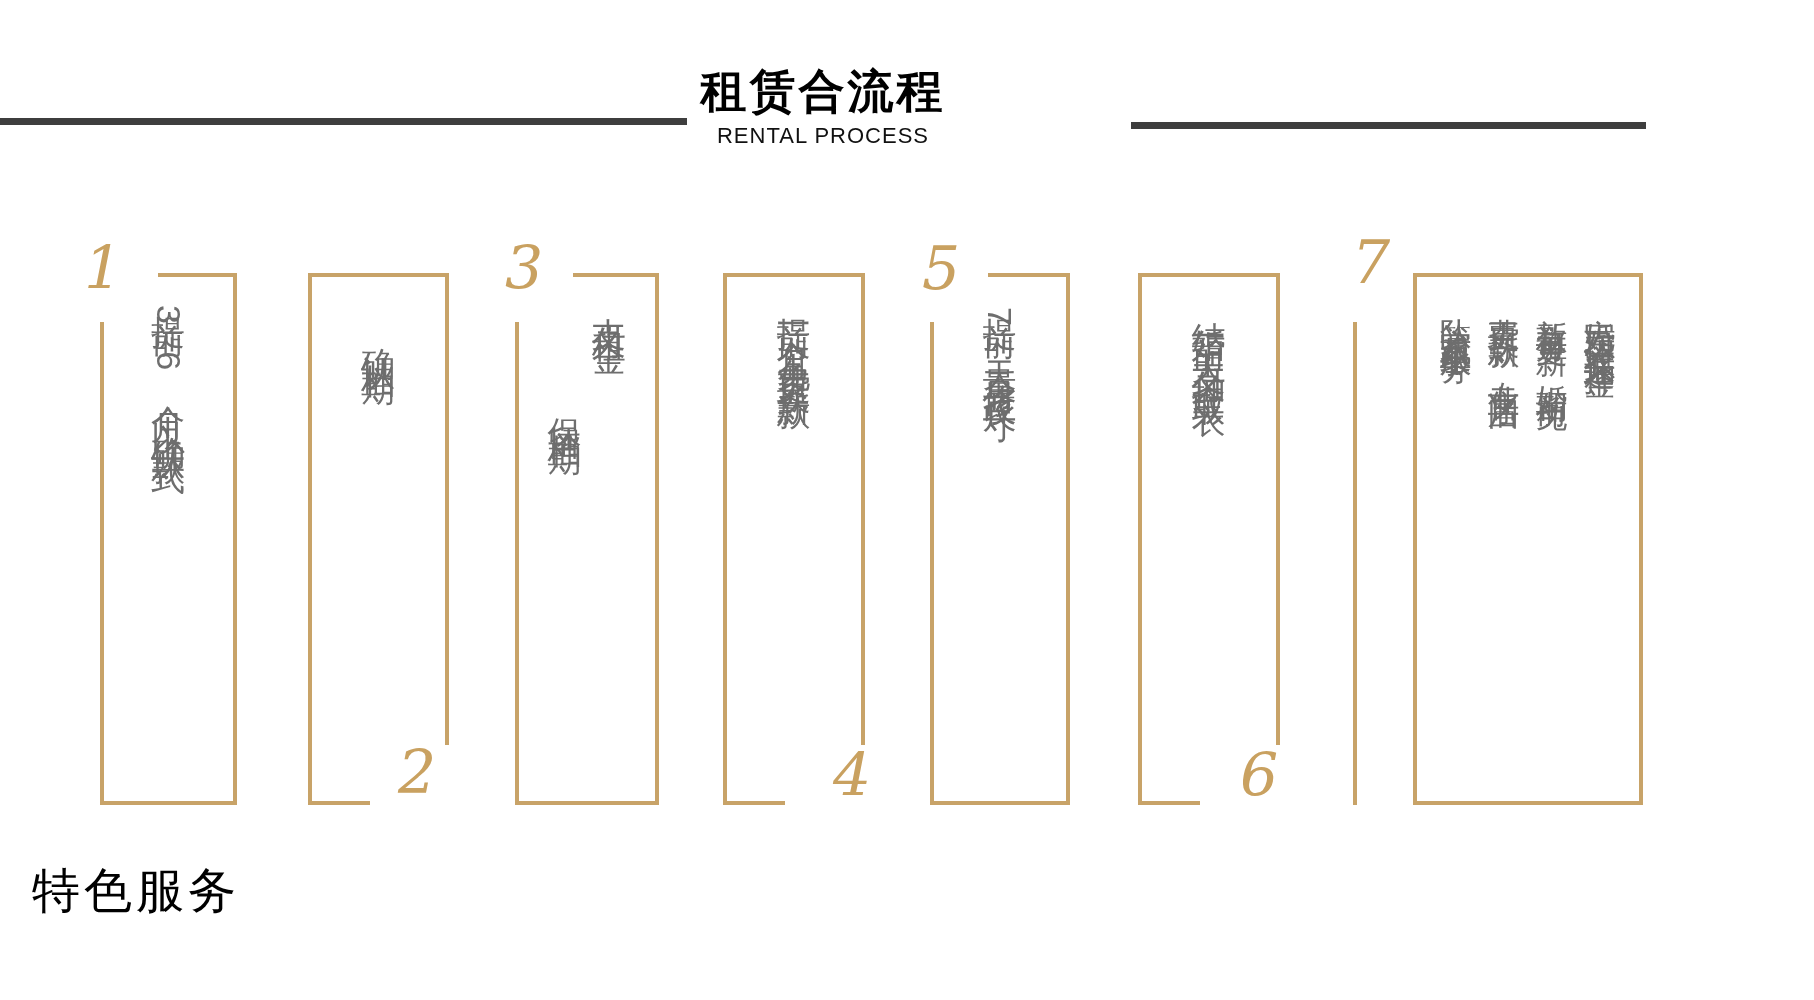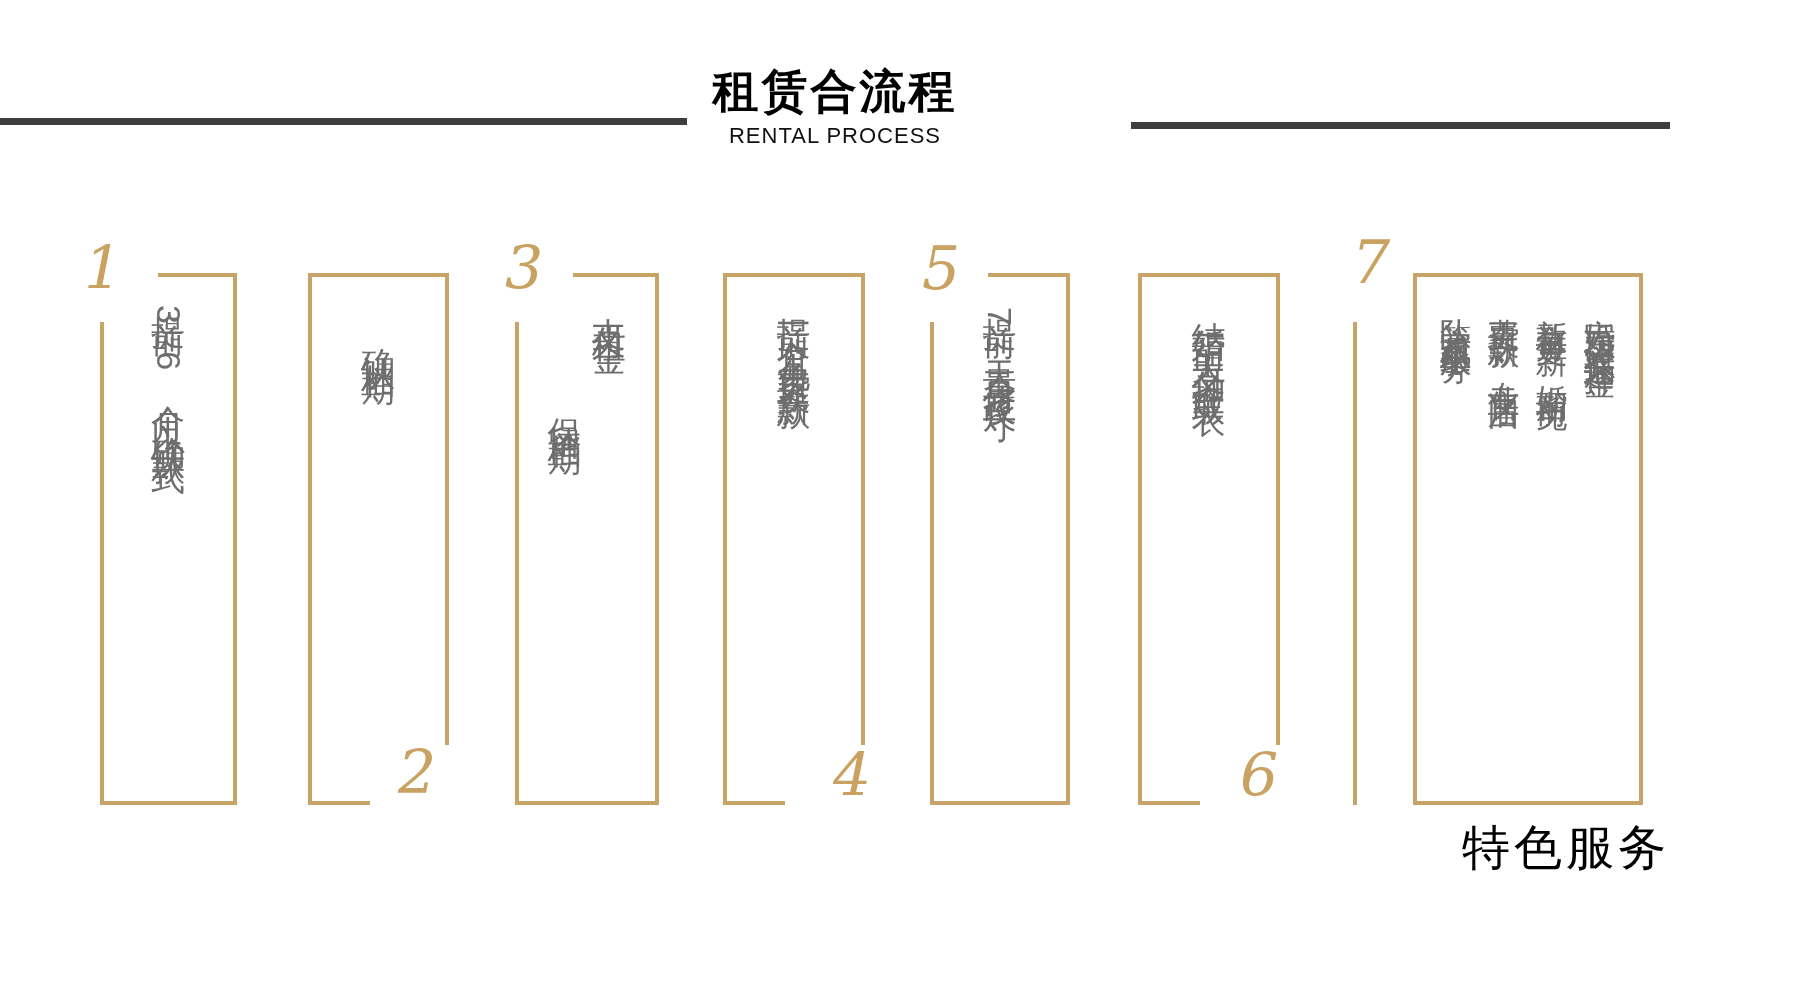--- a/index.html
+++ b/index.html
@@ -1,19 +1,18 @@
 <!DOCTYPE html>
 <html><head>
 <meta charset="utf-8">
 <style>
   html,body{margin:0;padding:0;background:#ffffff;}
   #stage{
     position:relative;width:1646px;height:1000px;background:#ffffff;overflow:hidden;
     font-family:"Liberation Sans",sans-serif;
-    padding-left:24px;
   }
   
   .hrule{position:absolute;background:#3e3e3e;height:7px;}
   #rule-left{left:0;top:118px;width:687px;}
   #rule-right{left:1131px;top:122px;width:683px;}
   #title-wrap{position:absolute;left:0;right:0;top:66px;text-align:center;}
   #title-cn{font-size:46px;font-weight:600;color:#000000;letter-spacing:3px;line-height:1.1;}
   #title-en{font-size:22px;font-weight:500;color:#111111;letter-spacing:1px;margin-top:6px;}
   
   .box{position:absolute;top:273px;height:532px;}
@@ -44,21 +43,21 @@
   .vtext{
     writing-mode:vertical-rl;text-orientation:mixed;
     font-size:34px;letter-spacing:8px;line-height:1.3;color:#6e6e6e;font-weight:400;
   }
   .vtext .col{white-space:nowrap;}
   .pad12{padding-top:12px;} .pad14{padding-top:14px;} .pad16{padding-top:16px;}
   .pad18{padding-top:18px;} .pad44{padding-top:44px;}
   #box3 .col2{padding-top:100px;}
   #box7 .vtext{font-size:32px;letter-spacing:5px;line-height:1.5;}
   
-  #footer-wrap{position:absolute;left:0;right:0;top:816px;text-align:right;margin-left:32px;}
+  #footer-wrap{position:absolute;left:0;right:0;top:859px;text-align:left;margin-left:32px;}
   #footer-title{font-size:48px;font-weight:500;color:#000000;letter-spacing:4px;}
 </style>
 </head>
 <body>
 
 <div id="stage">
 
   <div id="rule-left" class="hrule"></div>
   <div id="rule-right" class="hrule"></div>
   <div id="title-wrap">

